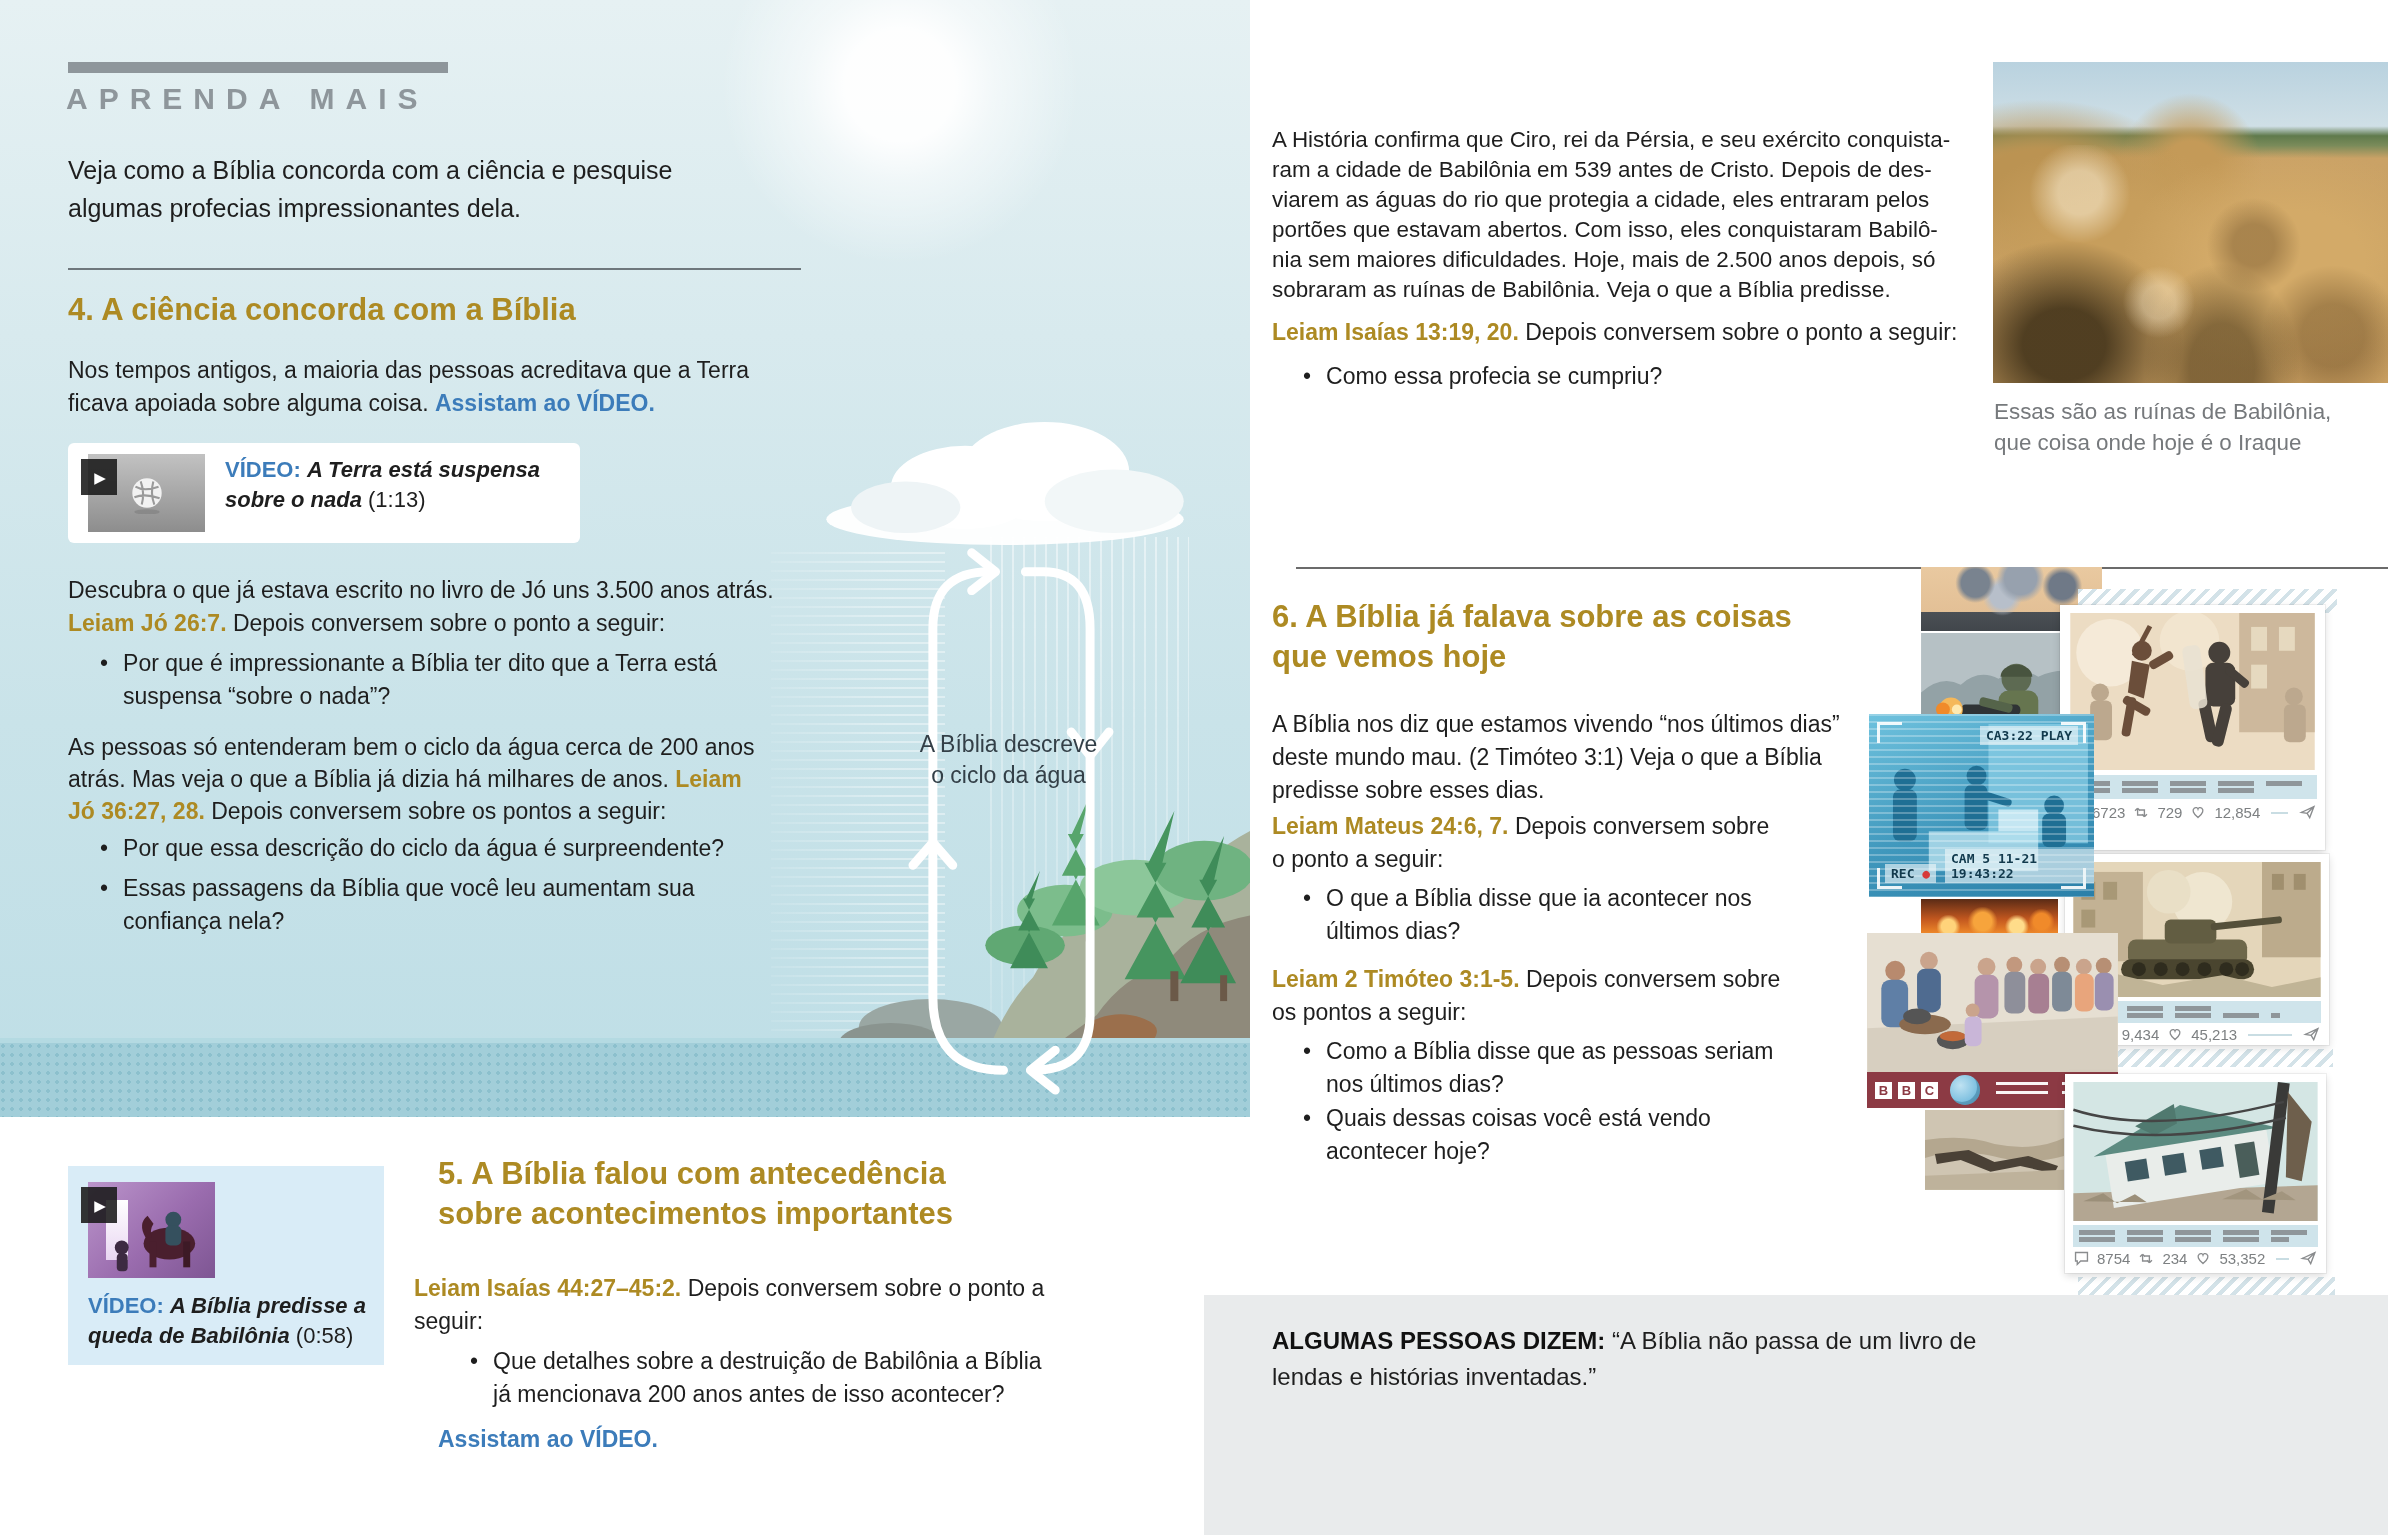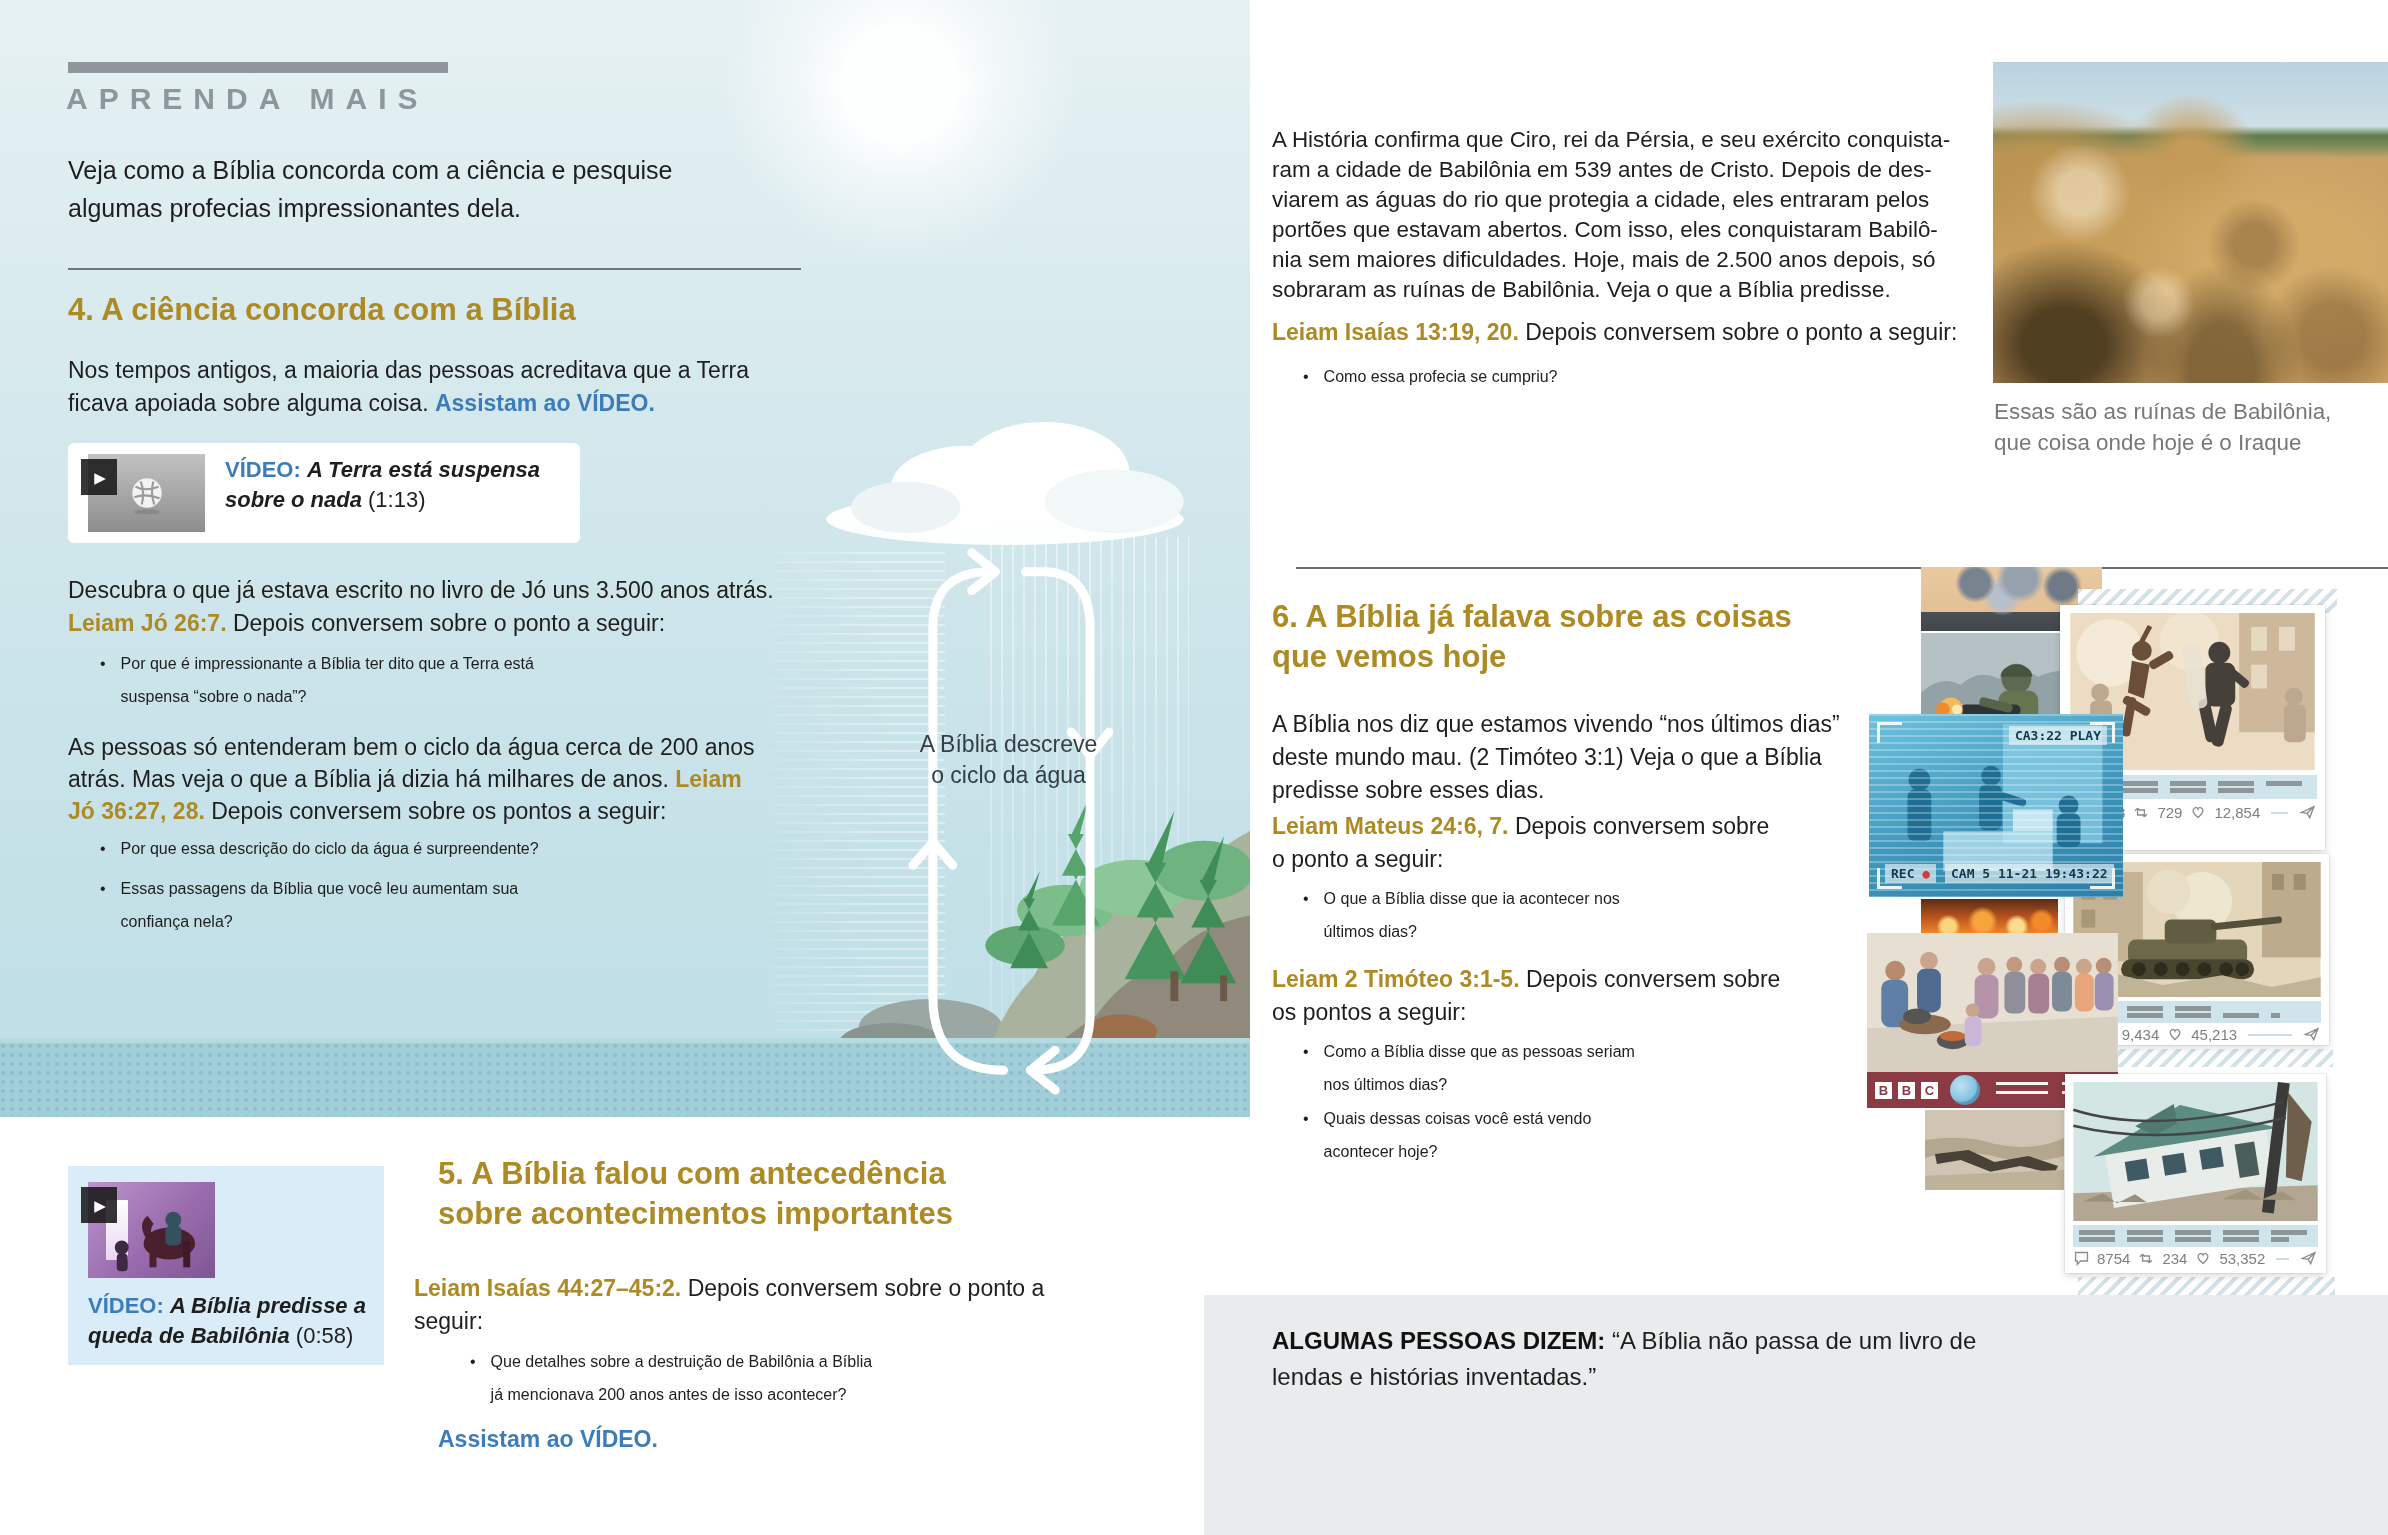--- a/index.html
+++ b/index.html
@@ -4,21 +4,21 @@
 <style>
   html,body{margin:0;padding:0;background:#fff;}
   .canvas{position:relative;width:2388px;height:1535px;background:#ffffff;overflow:hidden;
           font-family:"Liberation Sans",sans-serif;color:#1e1e1e;}
   .abs{position:absolute;}
   .t{position:absolute;font-size:23px;line-height:33px;color:#1e1e1e;}
   .pre{white-space:pre-line;}
   .gold{color:#ad8a23;font-weight:bold;}
   .blue{color:#3c7cba;font-weight:bold;}
   .itb{font-style:italic;font-weight:bold;}
-  .bullet{position:absolute;display:flex;gap:15px;font-size:16px;line-height:33px;}
+  .bullet{position:absolute;display:flex;gap:15px;font-size:23px;line-height:33px;}
   .bullet::before{content:"•";flex:0 0 auto;}
   
   .sky{left:0;top:0;width:1250px;height:1111px;
     background:
       radial-gradient(circle at 900px 85px, rgba(255,255,255,.95) 0 55px, rgba(255,255,255,.55) 95px, rgba(255,255,255,0) 179px),
       linear-gradient(180deg,#e6f1f3 0%,#d8eaee 30%,#c9e3e9 65%,#bedee6 100%);}
   .water{left:0;top:1038px;width:1250px;height:74px;background-color:#a2ced9;
     background-image:radial-gradient(circle at 3px 3px,#8cc0cd 1.7px,transparent 2.1px);
     background-size:9px 9px;border-top:5px solid #b4dae2;}
   .rain{left:990px;top:537px;width:199px;height:502px;opacity:.55;
@@ -363,21 +363,21 @@
         <path d="M80 44 a16 12 0 0 1 32 0 Z" fill="#48543f"></path>
         <rect x="78" y="58" width="40" height="42" rx="10" fill="#66754f"></rect>
         <rect x="40" y="72" width="60" height="11" rx="5" fill="#2f3335"></rect>
         <rect x="60" y="64" width="34" height="9" rx="4" fill="#55644a" transform="rotate(14 60 64)"></rect>
         <circle cx="30" cy="77" r="12" fill="#f5b85a"></circle>
         <circle cx="22" cy="77" r="7" fill="#f08a2a"></circle>
         <circle cx="36" cy="77" r="5" fill="#ffe9b0"></circle>
       </svg>
     </div>
 
-    <div class="citem" style="left:8px;top:159px;width:254px;height:183px;z-index:4;overflow:hidden;
+    <div class="citem" style="left:8px;top:159px;width:225px;height:183px;z-index:4;overflow:hidden;
          background:linear-gradient(160deg,#6fc2de 0%,#3f97bc 55%,#2a7fa8 100%);">
       <svg viewBox="0 0 226 184" style="position:absolute;inset:0;width:100%;height:100%;">
         <rect x="120" y="10" width="100" height="120" fill="#8ed2e8" opacity=".7"></rect>
         <g fill="#1f6f94">
           <circle cx="36" cy="66" r="11"></circle>
             <rect x="24" y="76" width="24" height="52" rx="7"></rect>
           <circle cx="108" cy="62" r="10"></circle>
             <rect x="96" y="71" width="23" height="46" rx="7"></rect>
           <rect x="112" y="76" width="34" height="8" rx="4" transform="rotate(18 112 76)"></rect>
           <circle cx="186" cy="92" r="10"></circle>

